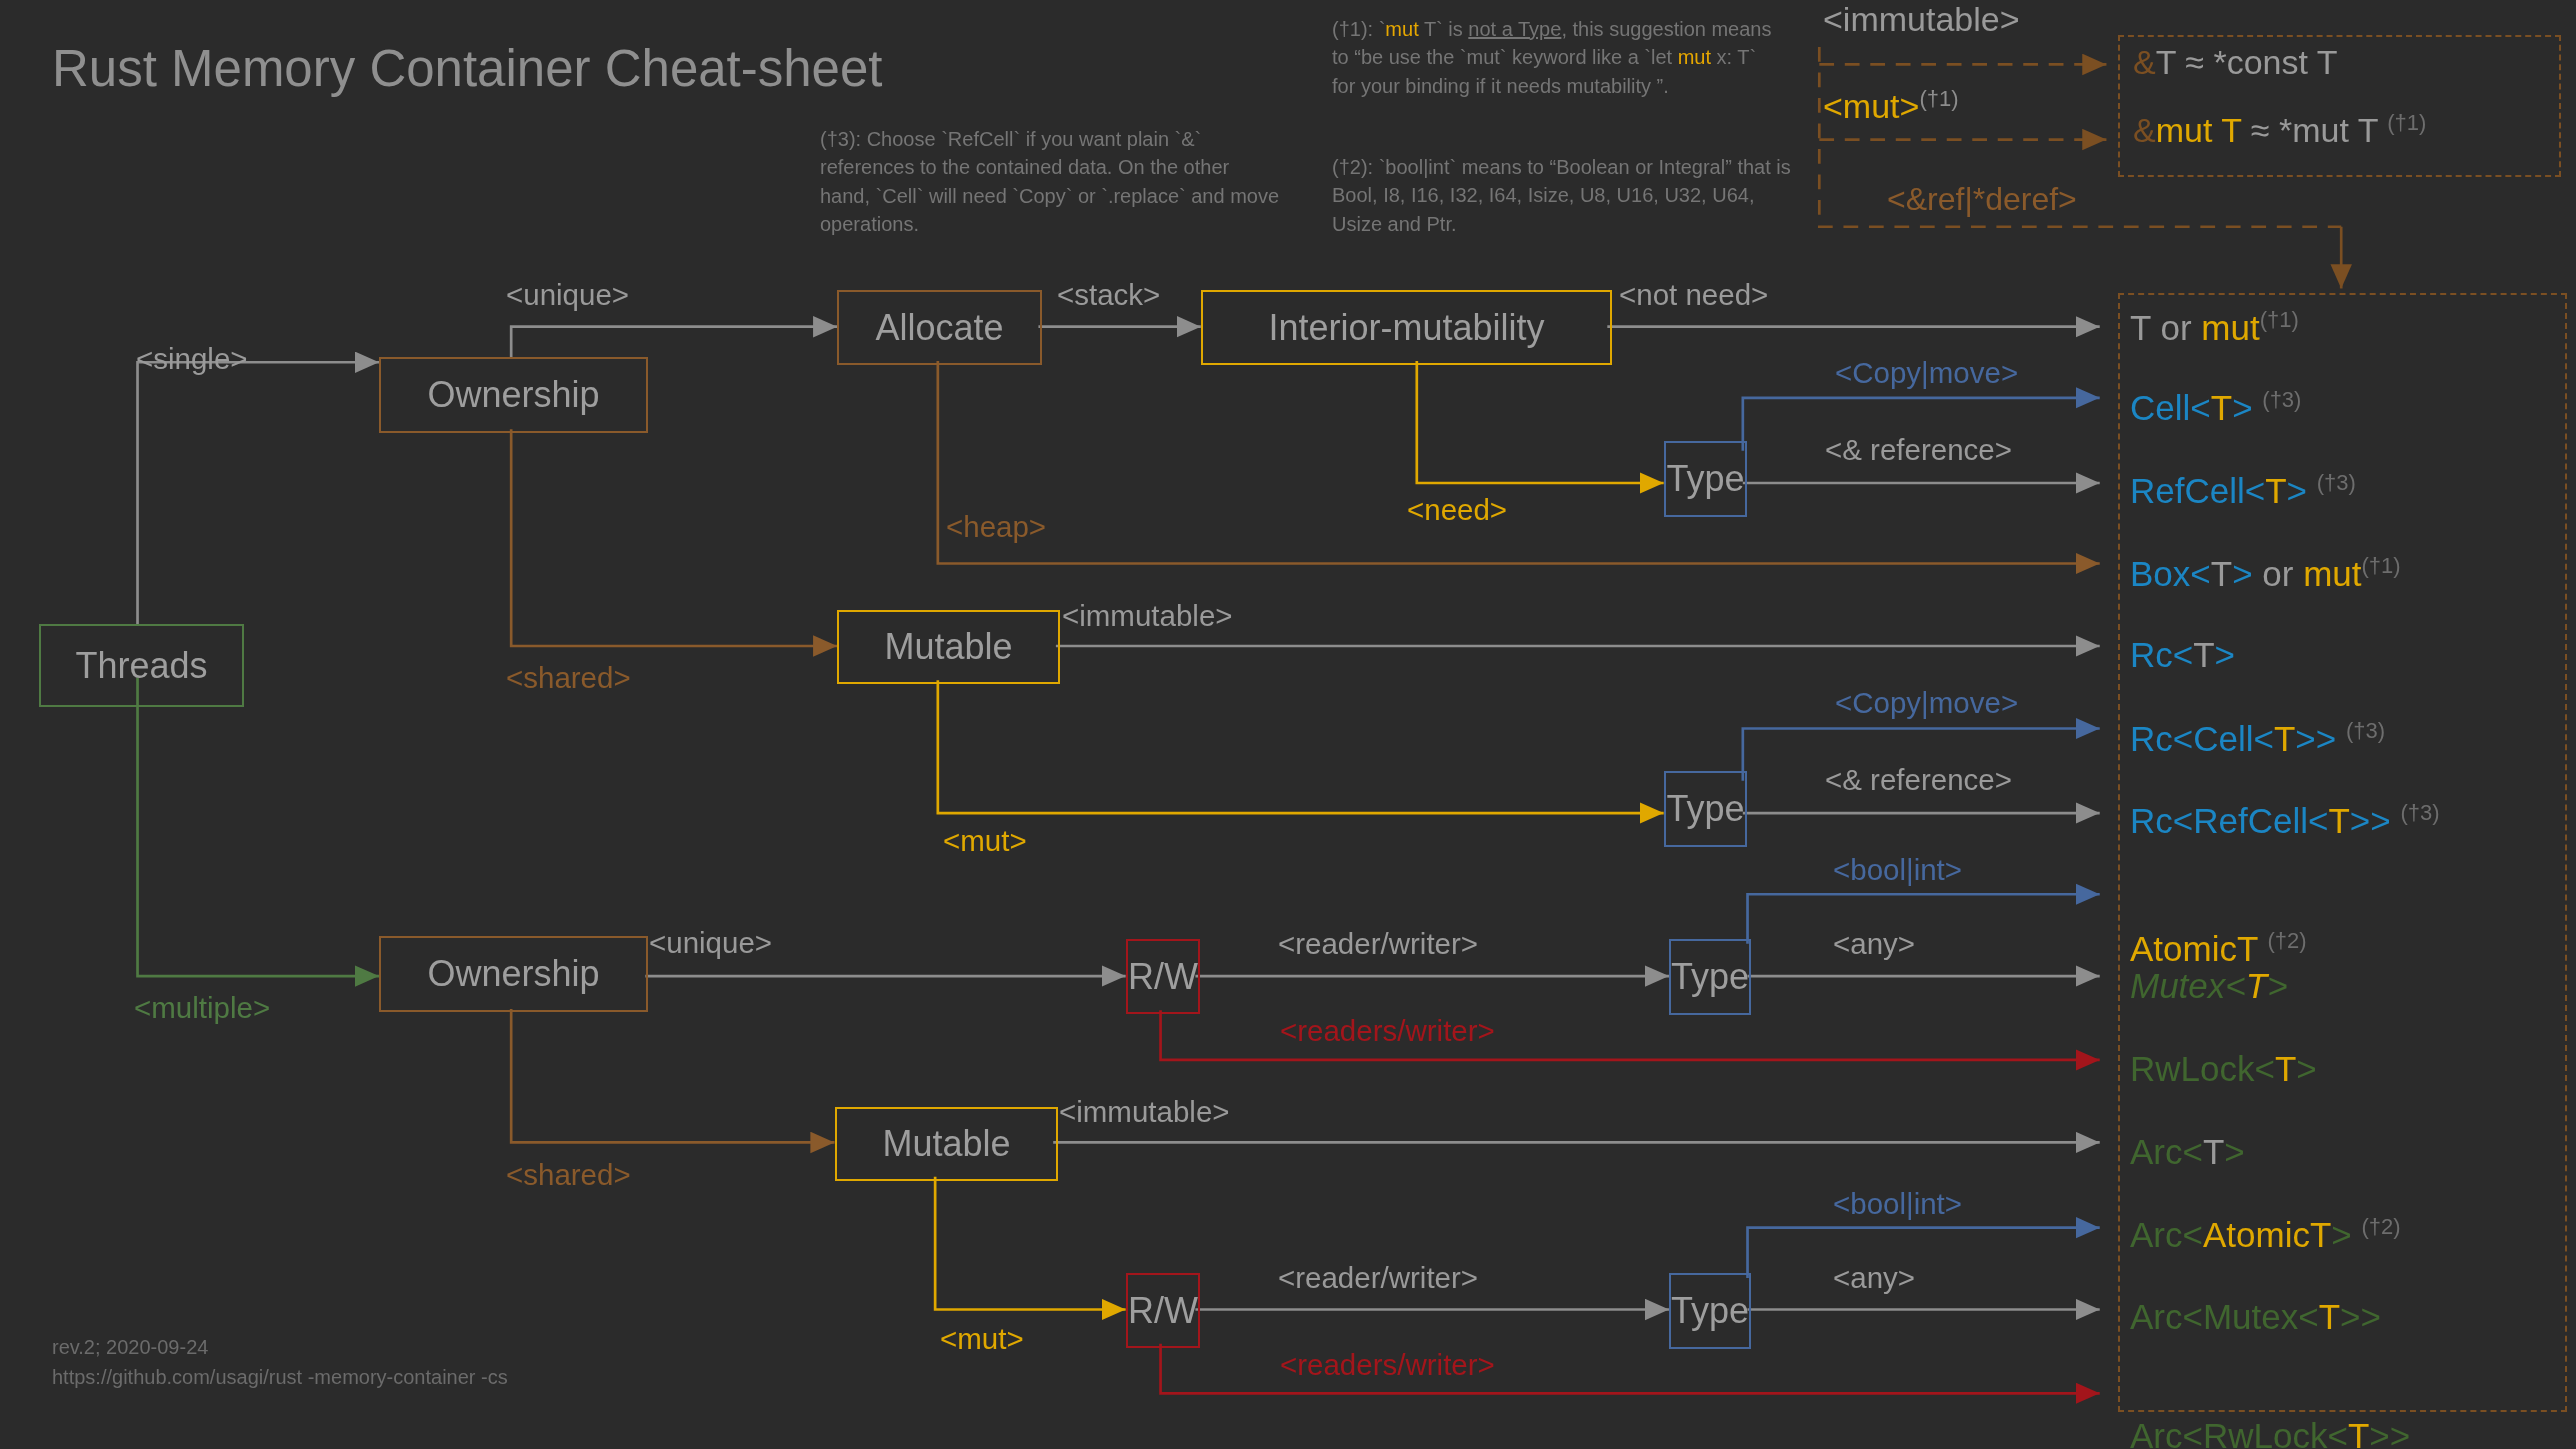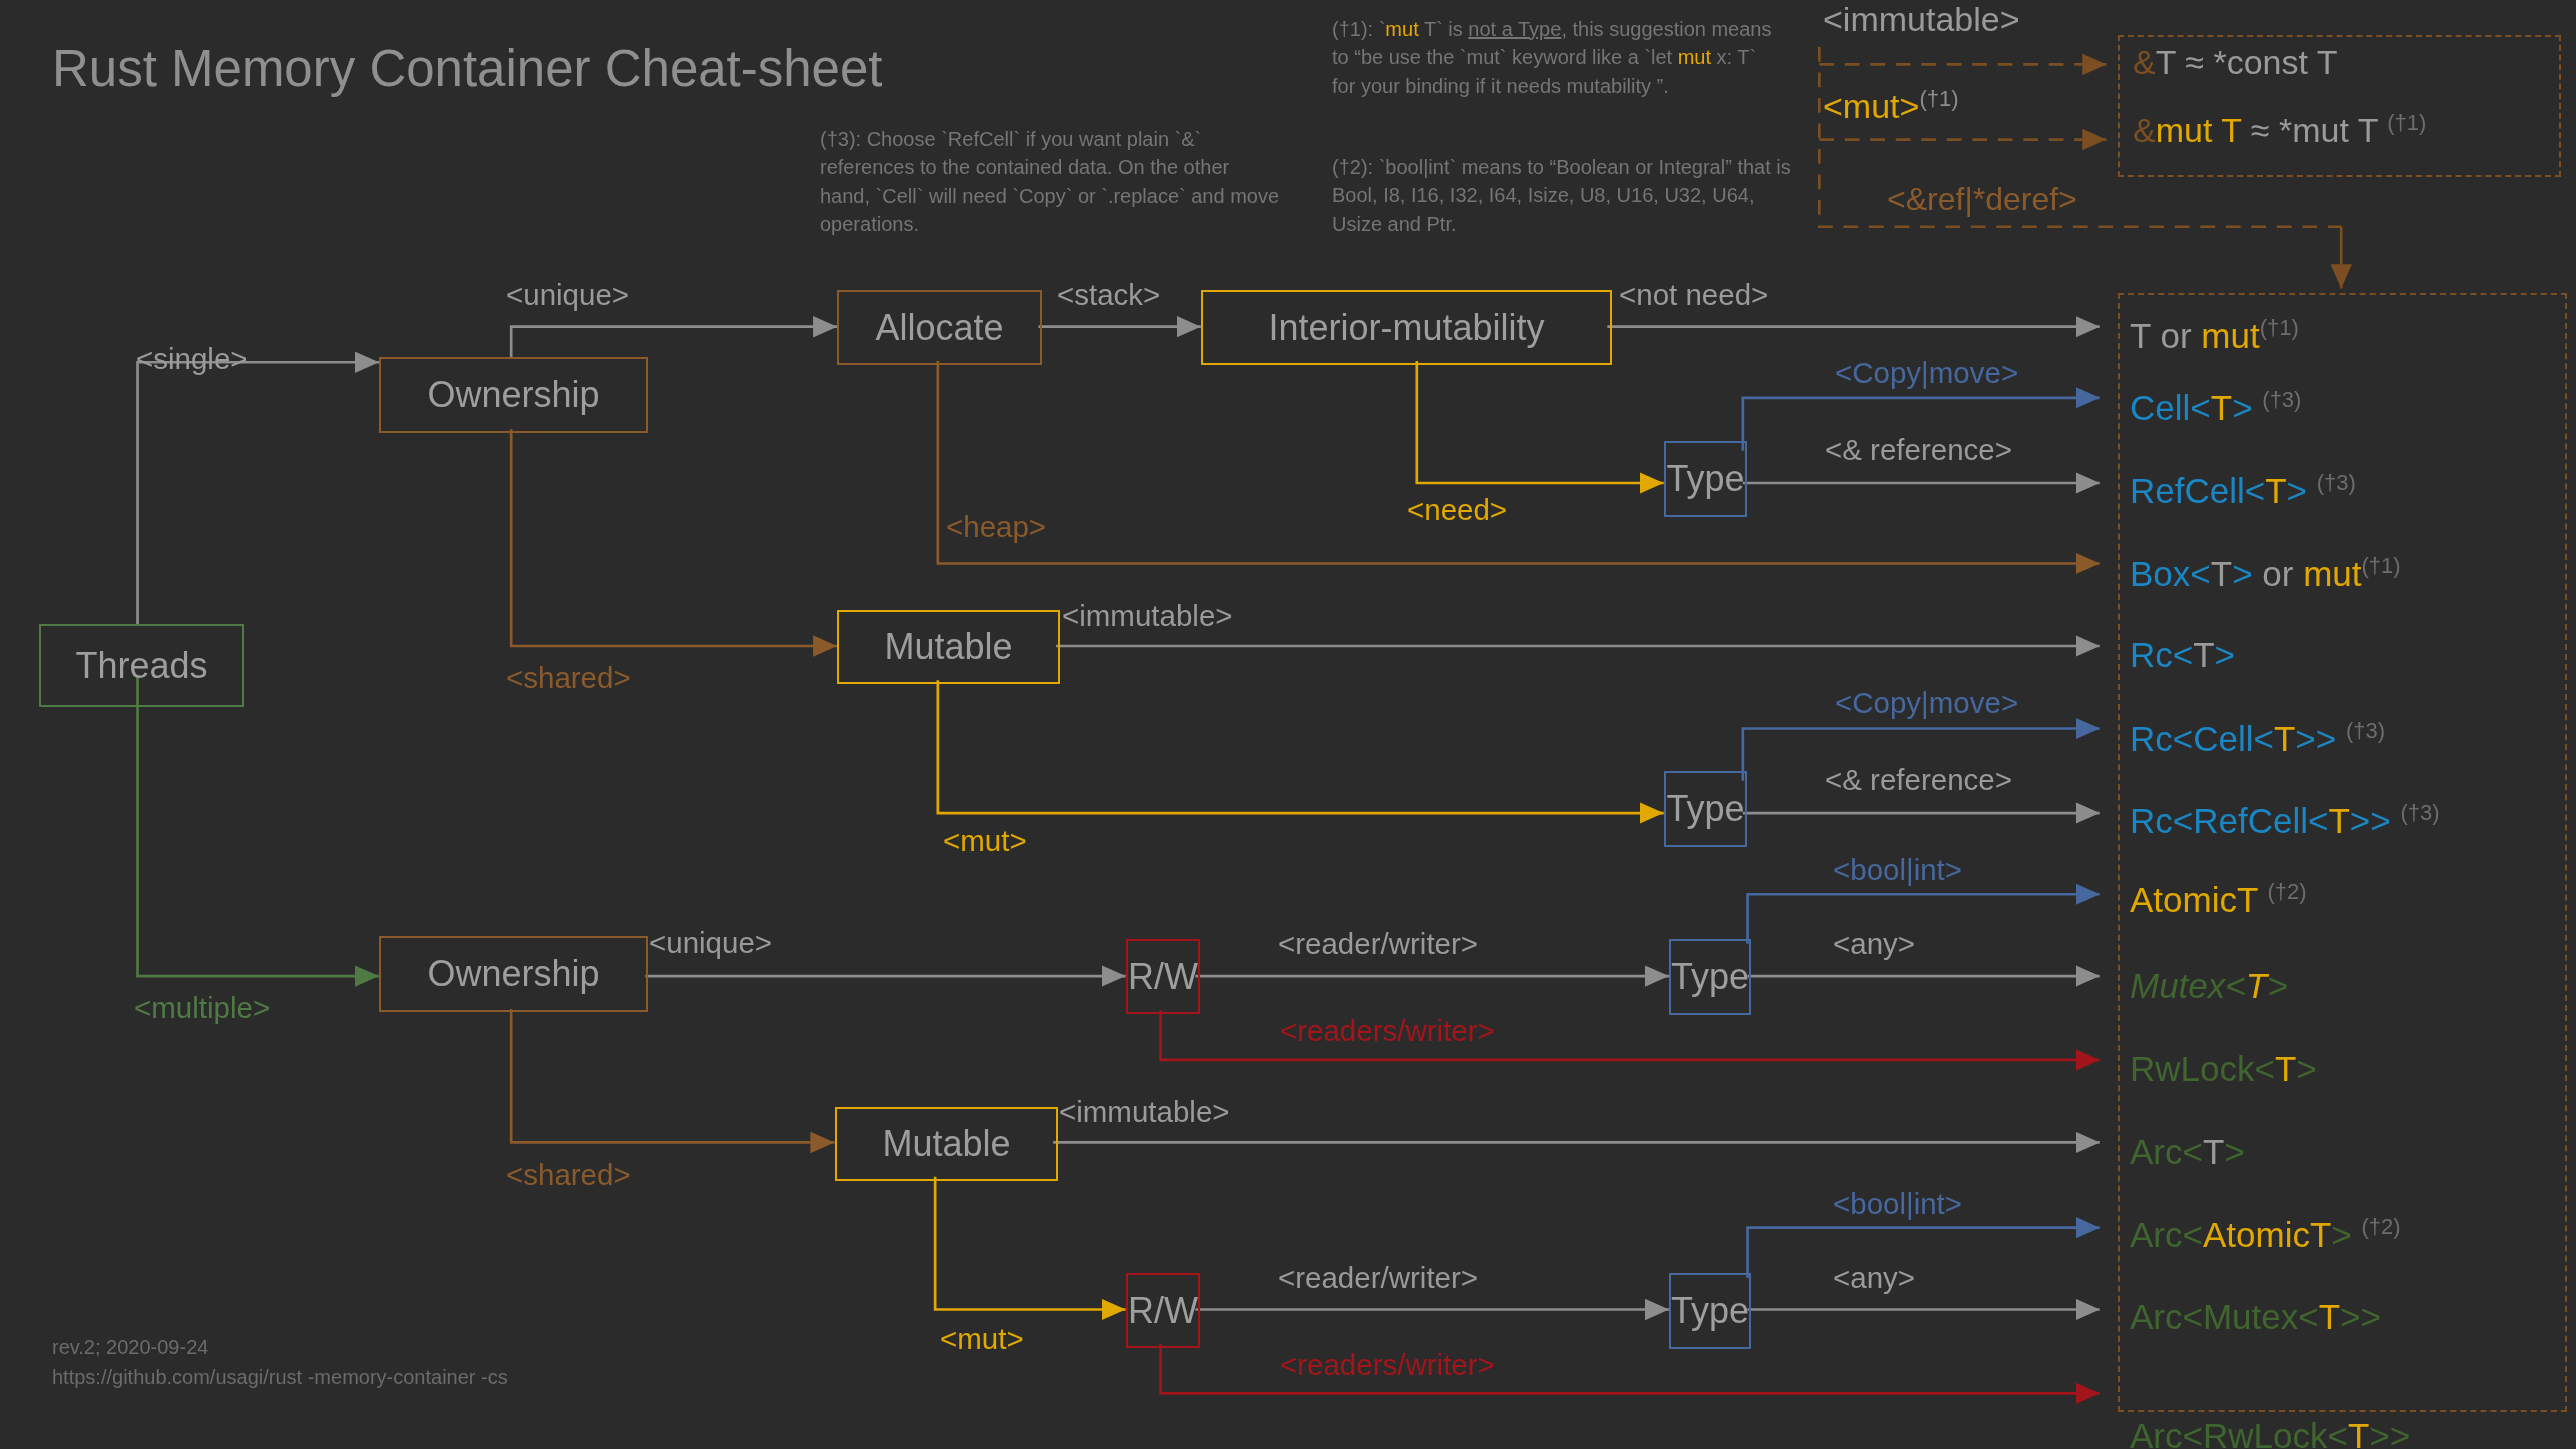--- a/index.html
+++ b/index.html
@@ -240,28 +240,28 @@
   <div class="elabel" style="left:1833px;top:927px;">&lt;any&gt;</div>
   <div class="elabel" style="left:1059px;top:1095px;">&lt;immutable&gt;</div>
   <div class="elabel yellow" style="left:940px;top:1322px;">&lt;mut&gt;</div>
   <div class="elabel" style="left:1278px;top:1261px;">&lt;reader/writer&gt;</div>
   <div class="elabel red" style="left:1280px;top:1348px;">&lt;readers/writer&gt;</div>
   <div class="elabel blue" style="left:1833px;top:1187px;">&lt;bool|int&gt;</div>
   <div class="elabel" style="left:1833px;top:1261px;">&lt;any&gt;</div>
 
   <div id="resultbox"></div>
   <div id="results-host">
-      <div class="res" style="top: 309px; margin-top: 8px;"><span class="c-gray">T or </span><span class="c-yellow">mut</span><span class="c-note">(†1)</span></div>
+      <div class="res" style="top: 309px;"><span class="c-gray">T or </span><span class="c-yellow">mut</span><span class="c-note">(†1)</span></div>
       <div class="res" style="top: 389px;"><span class="c-blue">Cell&lt;</span><span class="c-yellow">T</span><span class="c-blue">&gt;</span> <span class="c-note">(†3)</span></div>
       <div class="res" style="top: 472px;"><span class="c-blue">RefCell&lt;</span><span class="c-yellow">T</span><span class="c-blue">&gt;</span> <span class="c-note">(†3)</span></div>
       <div class="res" style="top: 555px;"><span class="c-blue">Box&lt;</span><span class="c-gray">T</span><span class="c-blue">&gt;</span> <span class="c-gray">or </span><span class="c-yellow">mut</span><span class="c-note">(†1)</span></div>
       <div class="res" style="top: 637px;"><span class="c-blue">Rc&lt;</span><span class="c-gray">T</span><span class="c-blue">&gt;</span></div>
       <div class="res" style="top: 720px;"><span class="c-blue">Rc&lt;Cell&lt;</span><span class="c-yellow">T</span><span class="c-blue">&gt;&gt;</span> <span class="c-note">(†3)</span></div>
       <div class="res" style="top: 802px;"><span class="c-blue">Rc&lt;RefCell&lt;</span><span class="c-yellow">T</span><span class="c-blue">&gt;&gt;</span> <span class="c-note">(†3)</span></div>
-      <div class="res" style="top: 881px; text-align: center;"><span class="c-yellow">AtomicT</span> <span class="c-note">(†2)</span></div>
+      <div class="res" style="top: 930px; text-align: center;"><span class="c-yellow">AtomicT</span> <span class="c-note">(†2)</span></div>
       <div class="res" style="top: 968px; font-style: italic;"><span class="c-green">Mutex&lt;</span><span class="c-yellow">T</span><span class="c-green">&gt;</span></div>
       <div class="res" style="top: 1051px;"><span class="c-green">RwLock&lt;</span><span class="c-yellow">T</span><span class="c-green">&gt;</span></div>
       <div class="res" style="top: 1134px;"><span class="c-green">Arc&lt;</span><span class="c-gray">T</span><span class="c-green">&gt;</span></div>
       <div class="res" style="top: 1216px;"><span class="c-green">Arc&lt;</span><span class="c-yellow">AtomicT</span><span class="c-green">&gt;</span> <span class="c-note">(†2)</span></div>
       <div class="res" style="top: 1299px;"><span class="c-green">Arc&lt;Mutex&lt;</span><span class="c-yellow">T</span><span class="c-green">&gt;&gt;</span></div>
       <div class="res" style="top: 1382px; margin-top: 36px;"><span class="c-green">Arc&lt;RwLock&lt;</span><span class="c-yellow">T</span><span class="c-green">&gt;&gt;</span></div>
     </div>
 
   <div class="abs" id="footer">
     <div>rev.2; 2020-09-24</div>

